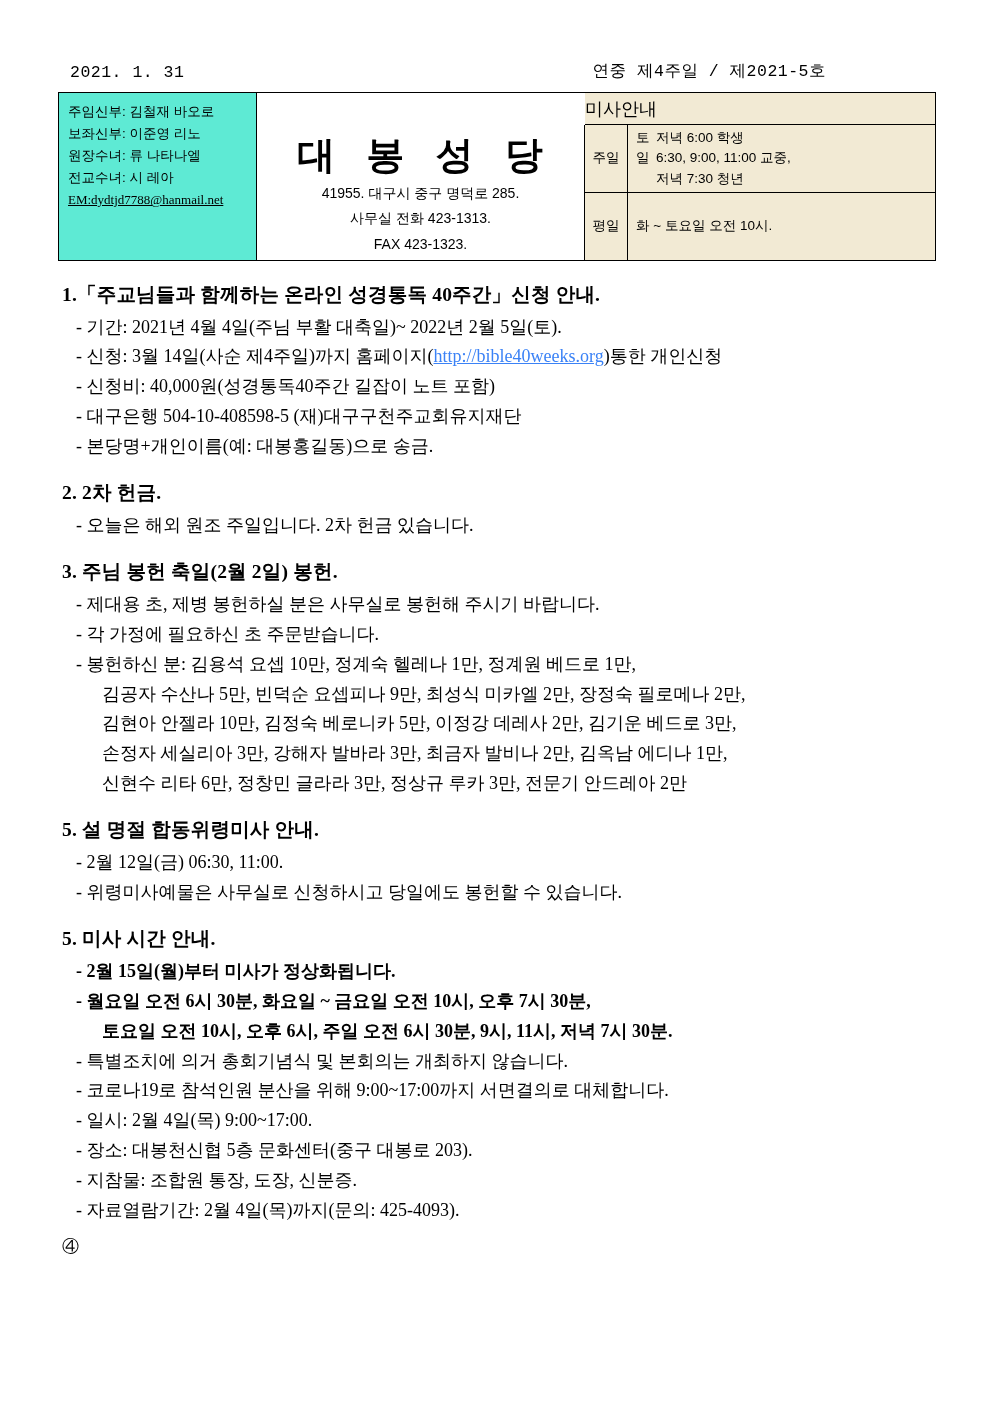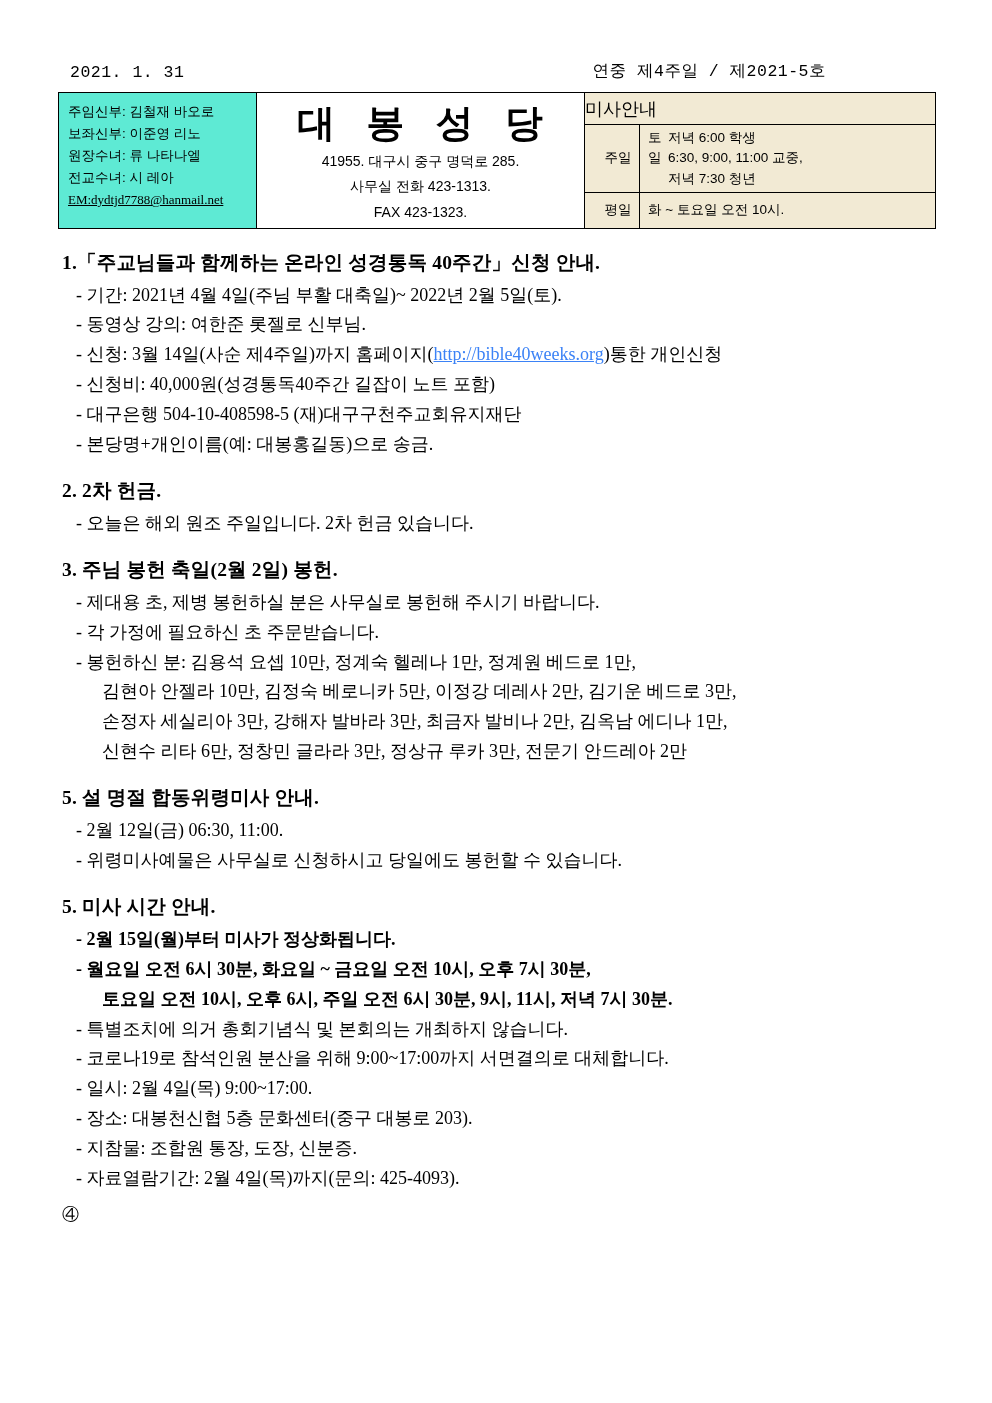--- a/index.html
+++ b/index.html
@@ -58,20 +58,21 @@
     font-size: 13px;
     text-decoration: underline;
     margin-top: 1px;
   }
   .mh-center {
     width: 328px;
     border-right: 1.4px solid #000;
     box-sizing: border-box;
     text-align: center;
     padding: 6px 4px 4px 4px;
+    margin-top: 32px;
   }
   .church-name {
     font-size: 38px;
     font-weight: bold;
     letter-spacing: 9px;
     font-family: "DejaVu Serif", serif;
     line-height: 1.25;
     padding-left: 8px;
   }
   .mh-center .addr {
@@ -99,21 +100,20 @@
   }
   .mass-row.top { border-bottom: 1.2px solid #000; }
   .mass-label {
     width: 42px;
     border-right: 1.2px solid #000;
     display: flex;
     align-items: center;
     justify-content: center;
     font-family: "Liberation Sans", sans-serif;
     font-size: 13.5px;
-    margin-left: 12px;
   }
   .mass-body {
     flex: 1;
     padding: 3px 6px 3px 8px;
     font-family: "Liberation Sans", sans-serif;
     font-size: 13.5px;
     line-height: 1.5;
     display: flex;
     flex-direction: column;
     justify-content: center;
@@ -212,31 +212,31 @@
             <span>화 ~ 토요일 오전 10시.</span>
           </div>
         </div>
       </div>
     </div>
   </div>
 
   <div class="content" id="content">
       <div class="sec-title">1.「주교님들과 함께하는 온라인 성경통독 40주간」신청 안내.</div>
       <div class="line">- 기간: 2021년 4월 4일(주님 부활 대축일)~ 2022년 2월 5일(토).</div>
-      <div class="line">- 동영상 강의: 여한준 롯젤로 신부님.</div>
       <div class="line">- 신청: 3월 14일(사순 제4주일)까지 홈페이지(<span class="link">http://bible40weeks.org</span>)통한 개인신청</div>
       <div class="line">- 신청비: 40,000원(성경통독40주간 길잡이 노트 포함)</div>
       <div class="line">- 대구은행 504-10-408598-5 (재)대구구천주교회유지재단</div>
       <div class="line">- 본당명+개인이름(예: 대봉홍길동)으로 송금.</div>
       <div class="sec-title gap">2.  2차 헌금.</div>
       <div class="line">- 오늘은 해외 원조 주일입니다. 2차 헌금 있습니다.</div>
       <div class="sec-title gap">3. 주님 봉헌 축일(2월 2일) 봉헌.</div>
       <div class="line">- 제대용 초, 제병 봉헌하실 분은 사무실로 봉헌해 주시기 바랍니다.</div>
       <div class="line">- 각 가정에 필요하신 초 주문받습니다.</div>
       <div class="line">- 봉헌하신 분: 김용석 요셉 10만, 정계숙 헬레나 1만, 정계원 베드로 1만,</div>
+      <div class="line cont">김공자 수산나 5만, 빈덕순 요셉피나 9만, 최성식 미카엘 2만, 장정숙 필로메나 2만,</div>
       <div class="line cont">김현아 안젤라 10만, 김정숙 베로니카 5만, 이정강 데레사 2만, 김기운 베드로 3만,</div>
       <div class="line cont">손정자 세실리아 3만, 강해자 발바라 3만, 최금자 발비나 2만, 김옥남 에디나 1만,</div>
       <div class="line cont">신현수 리타 6만, 정창민 글라라 3만, 정상규 루카 3만, 전문기 안드레아 2만</div>
       <div class="sec-title gap">5. 설 명절 합동위령미사 안내.</div>
       <div class="line">- 2월 12일(금) 06:30, 11:00.</div>
       <div class="line">- 위령미사예물은 사무실로 신청하시고  당일에도 봉헌할 수 있습니다.</div>
       <div class="sec-title gap">5. 미사 시간 안내.</div>
       <div class="line bold">- 2월 15일(월)부터 미사가 정상화됩니다.</div>
       <div class="line bold">- 월요일 오전 6시 30분, 화요일 ~ 금요일 오전 10시, 오후 7시 30분,</div>
       <div class="line cont bold">토요일 오전 10시, 오후 6시, 주일 오전 6시 30분, 9시, 11시, 저녁 7시 30분.</div>

